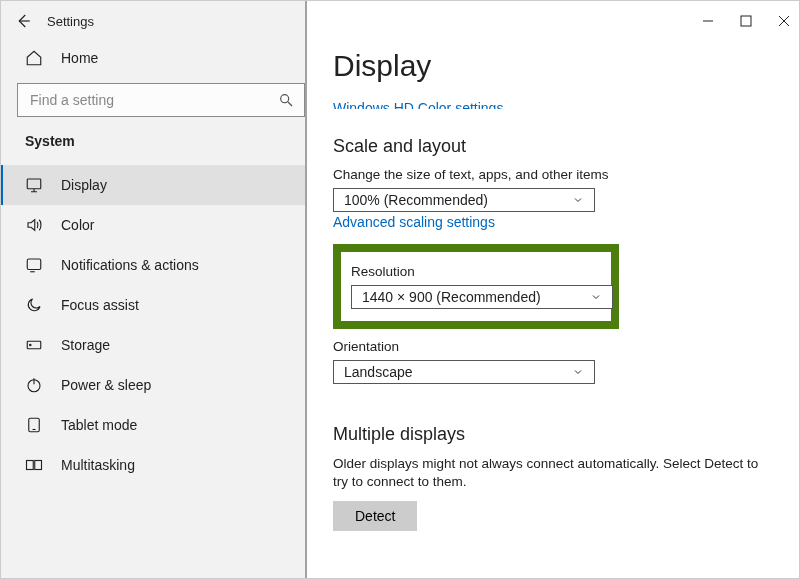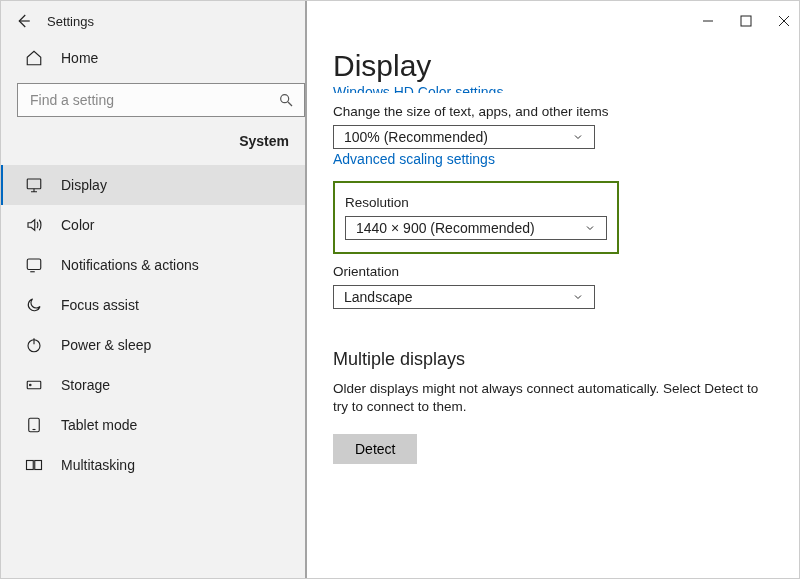--- a/index.html
+++ b/index.html
@@ -53,21 +53,20 @@
   .search-box input {
     flex: 1; border: 0; background: transparent; outline: none;
     font-size: 14px; color: #333;
   }
   .search-box input::placeholder { color: #888; }
   .search-icon { width: 16px; height: 16px; color: #555; }
   .category-label {
     padding: 2px 16px 8px 24px;
     font-weight: 600;
     font-size: 14px;
-    text-align: right;
   }
   .nav-list { display: flex; flex-direction: column; margin-top: 8px; }
   .nav-item {
     display: flex; align-items: center;
     height: 40px;
     padding: 0 16px 0 24px;
     cursor: pointer;
     position: relative;
   }
   .nav-item.active { background: #e0e0e0; }
@@ -96,46 +95,46 @@
   }
   .content {
     padding: 0 26px 10px 26px;
     overflow: hidden;
   }
   .page-title {
     font-size: 30px; font-weight: 400; margin: 8px 0 0 0;
   }
   .link-frag {
     color: #0067c0; font-size: 14px; line-height: 1;
-    margin-top: 2px;
+    margin-top: 18px;
     border-bottom: 2px solid #fff;
     display:inline-block;
     height: 10px;
     overflow:hidden;
   }
   .section-h { font-size: 18px; font-weight: 500; margin: 22px 0 10px 0; }
   .field-label { font-size: 13.5px; margin: 6px 0 6px 0; }
   .dropdown {
     width: 262px; height: 24px;
     border: 1px solid #555;
     display: flex; align-items: center; justify-content: space-between;
     padding: 0 10px;
     background: #fff;
     cursor: pointer;
     font-size: 14px;
   }
   .chev { width: 12px; height: 12px; color:#333; }
   .link-text { color: #0067c0; font-size: 14px; margin-top: 2px; cursor:pointer; display:inline-block; }
   .highlight-box {
-    border: 2px solid #4d7c0f;
+    border: 8px solid #4d7c0f;
     padding: 6px 10px 12px 10px;
     margin-top: 14px;
     width: 286px;
   }
-  .info-text { font-size: 13.5px; margin: 6px 0 18px 0; line-height: 1.35; }
+  .info-text { font-size: 13.5px; margin: 6px 0 10px 0; line-height: 1.35; }
   .btn-gray {
     background: #ccc; border: none;
     padding: 7px 22px; font-size: 14px;
     cursor: pointer;
   }
   svg { display:block; }
 </style>
 </head>
 <body>
 
@@ -206,34 +205,34 @@
         <span class="icon-slot">
           <svg width="18" height="18" viewBox="0 0 24 24" fill="none" stroke="#222" stroke-width="1.5">
               <path d="M20 14A8 8 0 1 1 10 4a6 6 0 0 0 10 10z"></path>
             </svg>
         </span>
         <span class="nav-label">Focus assist</span>
       </div>
       <div class="nav-item">
         <span class="icon-slot">
           <svg width="18" height="18" viewBox="0 0 24 24" fill="none" stroke="#222" stroke-width="1.5">
+              <rect x="3" y="7" width="18" height="10" rx="1"></rect>
+              <circle cx="7" cy="12" r="1"></circle>
+            </svg>
+        </span>
+        <span class="nav-label">Storage</span>
+      </div>
+      <div class="nav-item">
+        <span class="icon-slot">
+          <svg width="18" height="18" viewBox="0 0 24 24" fill="none" stroke="#222" stroke-width="1.5">
               <circle cx="12" cy="13" r="8"></circle>
               <path d="M12 3v8"></path>
             </svg>
         </span>
         <span class="nav-label">Power &amp; sleep</span>
-      </div>
-      <div class="nav-item">
-        <span class="icon-slot">
-          <svg width="18" height="18" viewBox="0 0 24 24" fill="none" stroke="#222" stroke-width="1.5">
-              <rect x="3" y="7" width="18" height="10" rx="1"></rect>
-              <circle cx="7" cy="12" r="1"></circle>
-            </svg>
-        </span>
-        <span class="nav-label">Storage</span>
       </div>
       <div class="nav-item">
         <span class="icon-slot">
           <svg width="18" height="18" viewBox="0 0 24 24" fill="none" stroke="#222" stroke-width="1.5">
               <rect x="5" y="3" width="14" height="18" rx="2"></rect>
               <path d="M10 18h4"></path>
             </svg>
         </span>
         <span class="nav-label">Tablet mode</span>
       </div>
@@ -265,20 +264,21 @@
         <svg width="12" height="12" viewBox="0 0 12 12" stroke="#222" stroke-width="1">
             <path d="M1 1 L11 11 M11 1 L1 11"></path>
           </svg>
       </span>
     </div>
 
     <div class="content">
       <div class="page-title">Display</div>
       <span class="link-frag">Windows HD Color settings</span>
 
+      <div class="section-h">Scale and layout</div>
       <div class="field-label">Change the size of text, apps, and other items</div>
       <div class="dropdown">
         <span>100% (Recommended)</span>
         <span class="chev">
           <svg width="12" height="12" viewBox="0 0 24 24" fill="none" stroke="#333" stroke-width="2">
               <path d="M6 9l6 6 6-6"></path>
             </svg>
         </span>
       </div>
       <span class="link-text">Advanced scaling settings</span>

